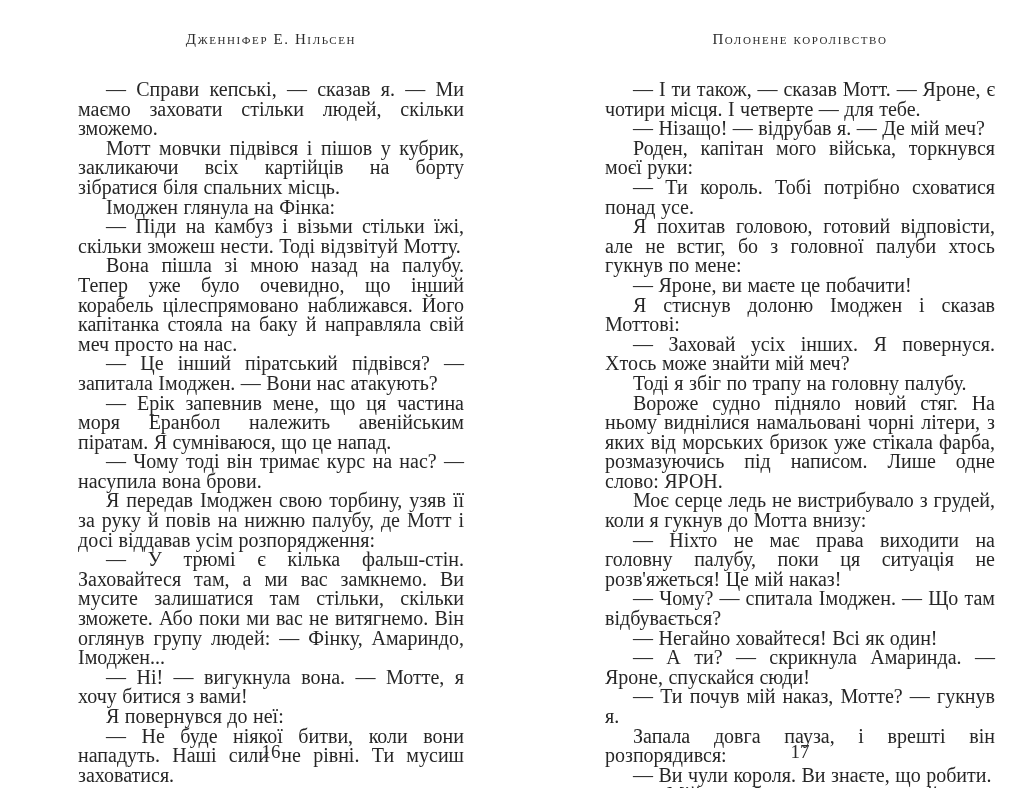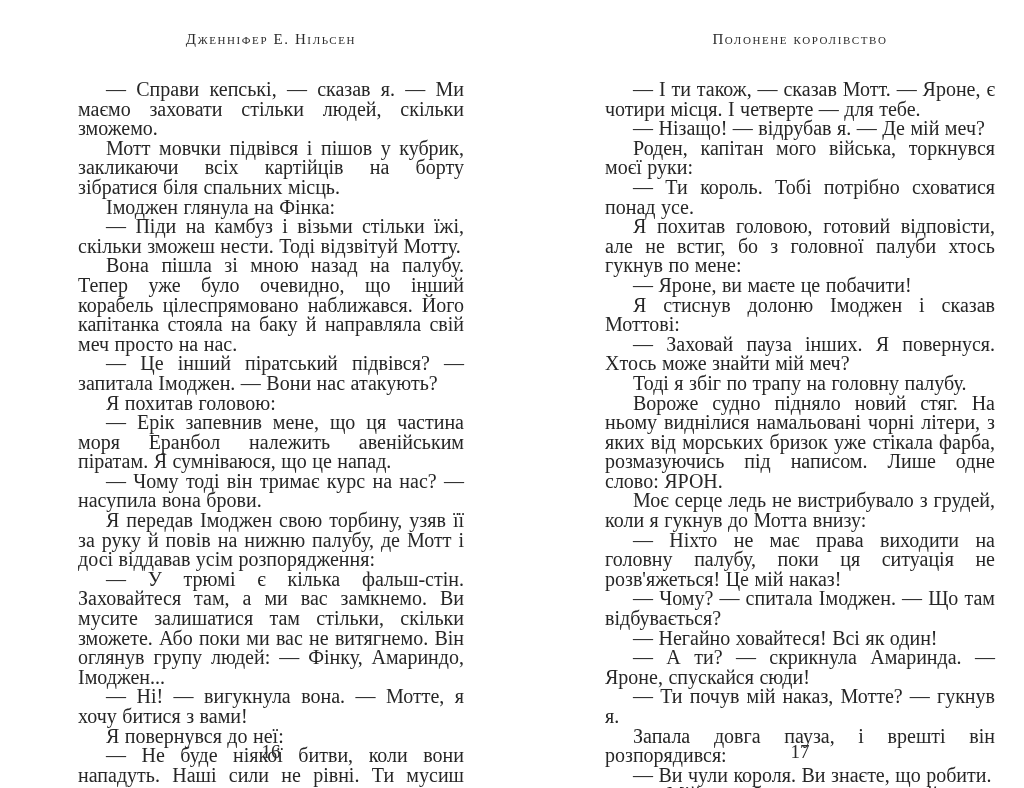--- a/index.html
+++ b/index.html
@@ -73,21 +73,20 @@
 
   <section class="page left">
     <div class="running-header">Дженніфер Е. Нільсен</div>
     <div class="body-text">
         <p>— Справи кепські, — сказав я. — Ми маємо заховати стільки людей, скільки зможемо.</p>
         <p>Мотт мовчки підвівся і пішов у кубрик, закликаючи всіх картійців на борту зібратися біля спальних місць.</p>
         <p>Імоджен глянула на Фінка:</p>
         <p>— Піди на камбуз і візьми стільки їжі, скільки зможеш нести. Тоді відзвітуй Мотту.</p>
         <p>Вона пішла зі мною назад на палубу. Тепер уже було очевидно, що інший корабель цілеспрямовано наближався. Його капітанка стояла на баку й направляла свій меч просто на нас.</p>
         <p>— Це інший піратський підвівся? — запитала Імоджен. — Вони нас атакують?</p>
-        <p>Я похитав головою:</p>
         <p>— Ерік запевнив мене, що ця частина моря Еранбол належить авенійським піратам. Я сумніваюся, що це напад.</p>
         <p>— Чому тоді він тримає курс на нас? — насупила вона брови.</p>
         <p>Я передав Імоджен свою торбину, узяв її за руку й повів на нижню палубу, де Мотт і досі віддавав усім розпорядження:</p>
         <p>— У трюмі є кілька фальш-стін. Заховайтеся там, а ми вас замкнемо. Ви мусите залишатися там стільки, скільки зможете. Або поки ми вас не витягнемо. Він оглянув групу людей: — Фінку, Амариндо, Імоджен...</p>
         <p>— Ні! — вигукнула вона. — Мотте, я хочу битися з вами!</p>
         <p>Я повернувся до неї:</p>
         <p>— Не буде ніякої битви, коли вони нападуть. Наші сили не рівні. Ти мусиш заховатися.</p>
       </div>
     <div class="page-number">16</div>
   </section>
@@ -95,21 +94,21 @@
   <section class="page right">
     <div class="running-header">Полонене королівство</div>
     <div class="body-text">
         <p>— І ти також, — сказав Мотт. — Яроне, є чотири місця. І четверте — для тебе.</p>
         <p>— Нізащо! — відрубав я. — Де мій меч?</p>
         <p>Роден, капітан мого війська, торкнувся моєї руки:</p>
         <p>— Ти король. Тобі потрібно сховатися понад усе.</p>
         <p>Я похитав головою, готовий відповісти, але не встиг, бо з головної палуби хтось гукнув по мене:</p>
         <p>— Яроне, ви маєте це побачити!</p>
         <p>Я стиснув долоню Імоджен і сказав Моттові:</p>
-        <p>— Заховай пауза інших. Я повернуся. Хтось може знайти мій меч?</p>
+        <p>— Заховай усіх інших. Я повернуся. Хтось може знайти мій меч?</p>
         <p>Тоді я збіг по трапу на головну палубу.</p>
         <p>Вороже судно підняло новий стяг. На ньому виднілися намальовані чорні літери, з яких від морських бризок уже стікала фарба, розмазуючись під написом. Лише одне слово: ЯРОН.</p>
         <p>Моє серце ледь не вистрибувало з грудей, коли я гукнув до Мотта внизу:</p>
         <p>— Ніхто не має права виходити на головну палубу, поки ця ситуація не розв'яжеться! Це мій наказ!</p>
         <p>— Чому? — спитала Імоджен. — Що там відбувається?</p>
         <p>— Негайно ховайтеся! Всі як один!</p>
         <p>— А ти? — скрикнула Амаринда. — Яроне, спускайся сюди!</p>
         <p>— Ти почув мій наказ, Мотте? — гукнув я.</p>
         <p>Запала довга пауза, і врешті він розпорядився:</p>
         <p>— Ви чули короля. Ви знаєте, що робити.</p>

